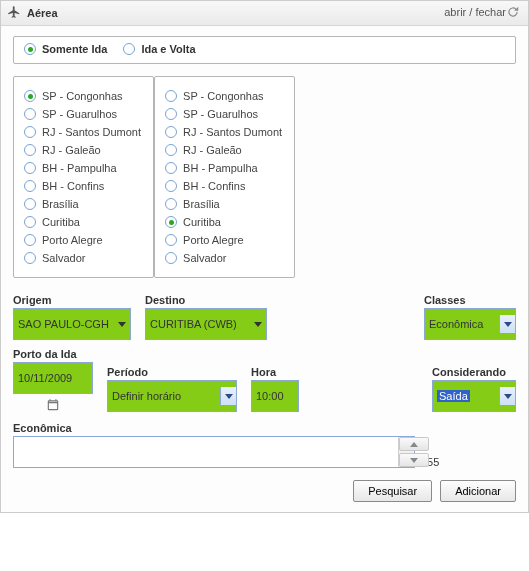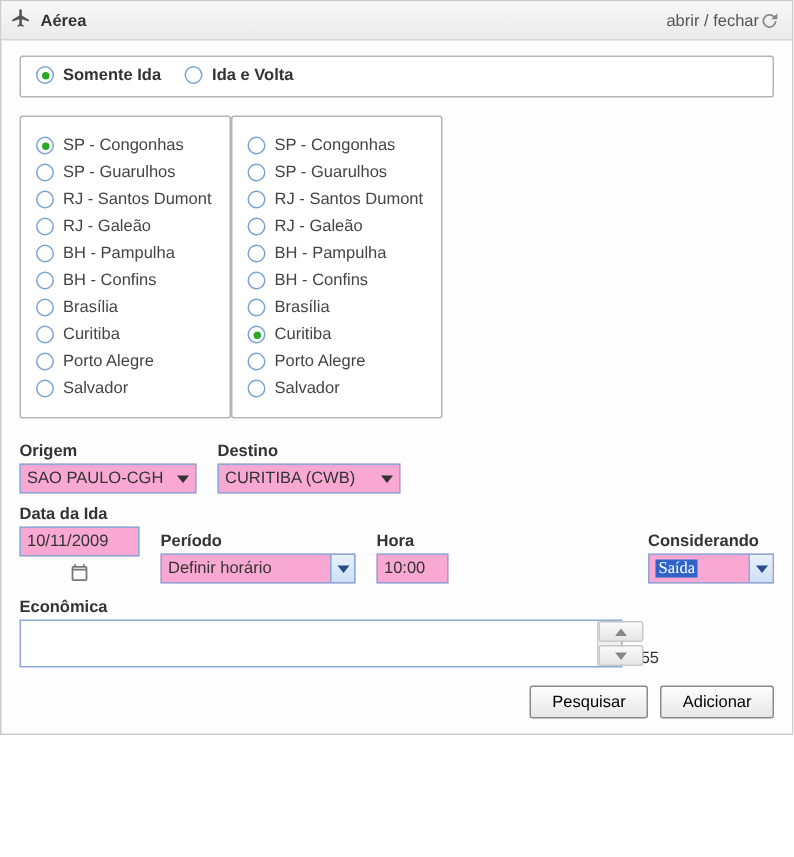--- a/index.html
+++ b/index.html
@@ -11,21 +11,21 @@
     background: #fff;
     width: 529px;
   }
   .panel {
     width: 529px;
     border: 1px solid #ccc;
     background: #fdfdfd;
   }
   .panel-header {
     display: flex;
-    align-items: center;
+    align-items: flex-start;
     justify-content: space-between;
     padding: 4px 8px 4px 6px;
     background: linear-gradient(#f8f8f8, #eaeaea);
     border-bottom: 1px solid #d6d6d6;
   }
   .panel-header .left {
     display: flex;
     align-items: center;
     gap: 6px;
   }
@@ -105,22 +105,22 @@
     gap: 14px;
     margin-bottom: 8px;
     align-items: flex-end;
   }
   .field { display: flex; flex-direction: column; gap: 2px; }
   .field label { font-weight: bold; color: #333; }
   .gap-flex { flex: 1 1 auto; }
 
   .select, .input {
     border: 1px solid #8ba8d6;
-    background: #f9a8d4;
-    height: 20px;
+    background: #84cc16;
+    height: 32px;
     font: inherit;
     padding: 1px 4px;
     display: flex;
     align-items: center;
     gap: 4px;
   }
   .select {
     justify-content: space-between;
     cursor: pointer;
   }
@@ -141,21 +141,20 @@
   .select.blue-arrow .arrowbox .tri {
     width:0;height:0;
     border-left:4px solid transparent;
     border-right:4px solid transparent;
     border-top:5px solid #2a4a8a;
   }
   .select .val.selected-hl {
     background:#2f63c7;
     color:#fff;
     padding:0 2px;
-    font-family:Liberation Serif, serif;
   }
 
   .w-origem { width: 118px; }
   .w-destino { width: 122px; }
   .w-classes { width: 92px; }
   .w-data { width: 80px; }
   .w-periodo { width: 130px; }
   .w-hora { width: 48px; }
   .w-consid { width: 84px; }
 
@@ -342,25 +341,34 @@
         </div>
       </div>
       <div class="field">
         <label>Destino</label>
         <div class="select w-destino">
           <span class="val">CURITIBA (CWB)</span>
           <span class="caret"></span>
         </div>
       </div>
       <div class="gap-flex"></div>
+      <div class="field">
+        <label>Classes</label>
+        <div class="select blue-arrow w-classes">
+          <span class="val">Econômica</span>
+          <span class="arrowbox">
+              <span class="tri"></span>
+            </span>
+        </div>
+      </div>
     </div>
 
     <div class="form-row">
       <div class="field">
-        <label>Data da Ida</label>
+        <label>Porto da Ida</label>
         <div class="date-row">
           <div class="input w-data">
             <span>10/11/2009</span>
           </div>
           <span class="cal-icon">
             <svg width="14" height="14" viewBox="0 0 24 24">
                 <path fill="#777" d="M19 4h-1V2h-2v2H8V2H6v2H5a2 2 0 0 0-2 2v13a2 2 0 0 0 2 2h14a2 2 0 0 0 2-2V6a2 2 0 0 0-2-2zm0 15H5V9h14v10zM5 7V6h14v1H5z"></path>
               </svg>
           </span>
         </div>

